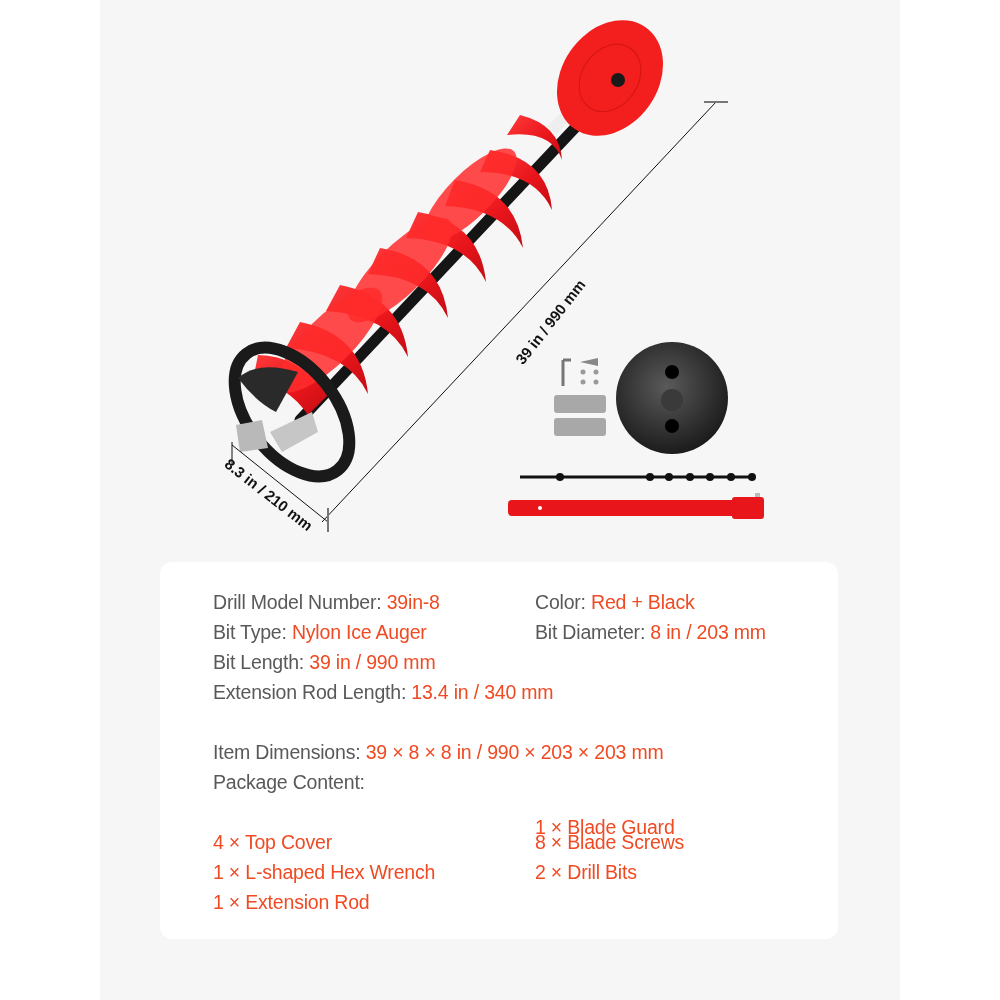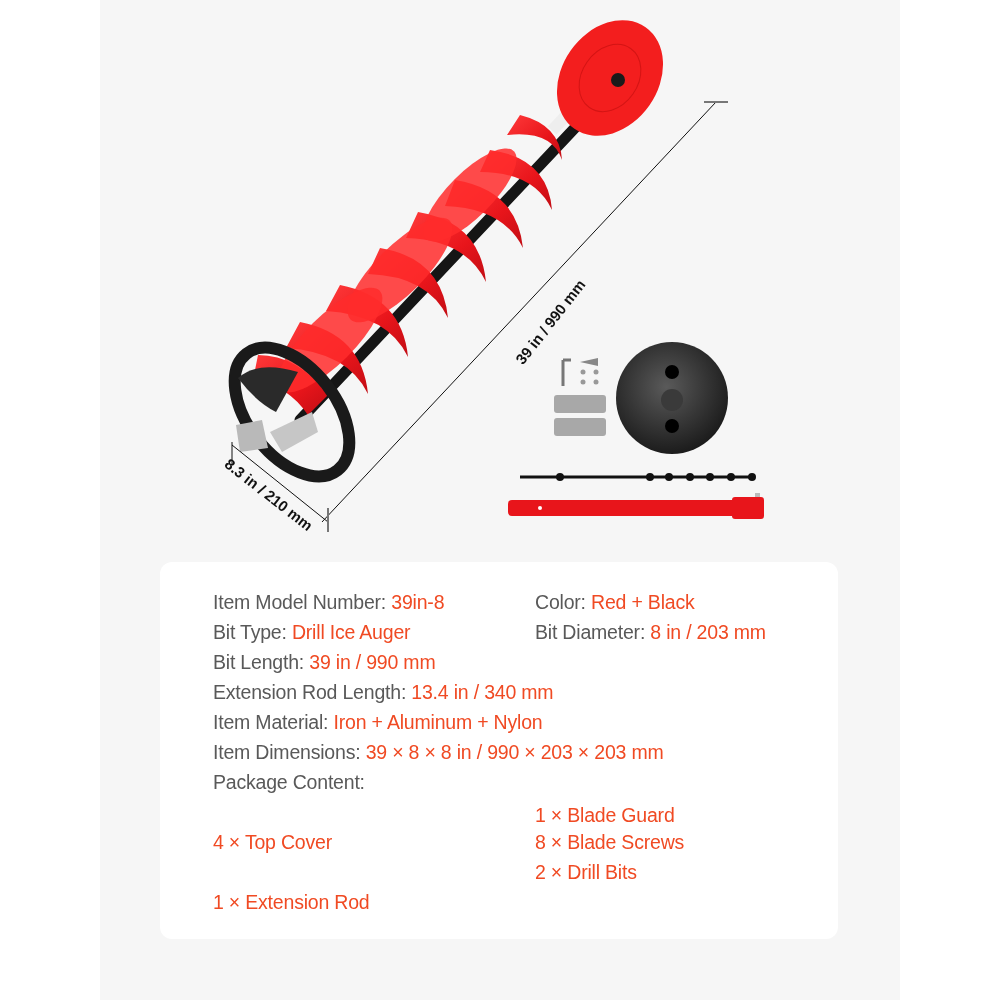--- a/index.html
+++ b/index.html
@@ -130,49 +130,47 @@
       <rect x="755" y="493" width="5" height="4" fill="#bbb"></rect>
     </g>
   </g>
 </svg>
 
 <div class="dim-label dim-long">39 in / 990 mm</div>
 <div class="dim-label dim-short">8.3 in / 210 mm</div>
 
 <div class="card">
   <div class="spec col1" style="top:25px">
-    <span class="lbl">Item Model Number: </span><span class="val">39in-8</span>
+    <span class="lbl">Drill Model Number: </span><span class="val">39in-8</span>
   </div>
   <div class="spec col2" style="top:25px">
     <span class="lbl">Color: </span><span class="val">Red + Black</span>
   </div>
 
   <div class="spec col1" style="top:55px">
-    <span class="lbl">Bit Type: </span><span class="val">Drill Ice Auger</span>
+    <span class="lbl">Bit Type: </span><span class="val">Nylon Ice Auger</span>
   </div>
   <div class="spec col2" style="top:55px">
     <span class="lbl">Bit Diameter: </span><span class="val">8 in / 203 mm</span>
   </div>
 
   <div class="spec col1" style="top:85px">
     <span class="lbl">Bit Length: </span><span class="val">39 in / 990 mm</span>
   </div>
 
   <div class="spec col1" style="top:115px">
     <span class="lbl">Extension Rod Length: </span><span class="val">13.4 in / 340 mm</span>
   </div>
 
-  <div class="spec col1" style="top:145px">
-    <span class="lbl">Item Material: </span><span class="val">Iron + Aluminum + Nylon</span>
-  </div>
 
   <div class="spec col1" style="top:175px">
     <span class="lbl">Item Dimensions: </span><span class="val">39 × 8 × 8 in / 990 × 203 × 203 mm</span>
   </div>
 
   <div class="spec col1 lbl" style="top:205px">Package Content:</div>
 
-  <div class="spec col2 val" style="top:238px">1 × Blade Guard</div>
+  <div class="spec col2 val" style="top:250px">1 × Blade Guard</div>
   <div class="spec col1 val" style="top:265px">4 × Top Cover</div>
   <div class="spec col2 val" style="top:265px">8 × Blade Screws</div>
+  <div class="spec col1 val" style="top:295px">1 × L-shaped Hex Wrench</div>
   <div class="spec col2 val" style="top:295px">2 × Drill Bits</div>
   <div class="spec col1 val" style="top:325px">1 × Extension Rod</div>
 </div>
 
 </body></html>

